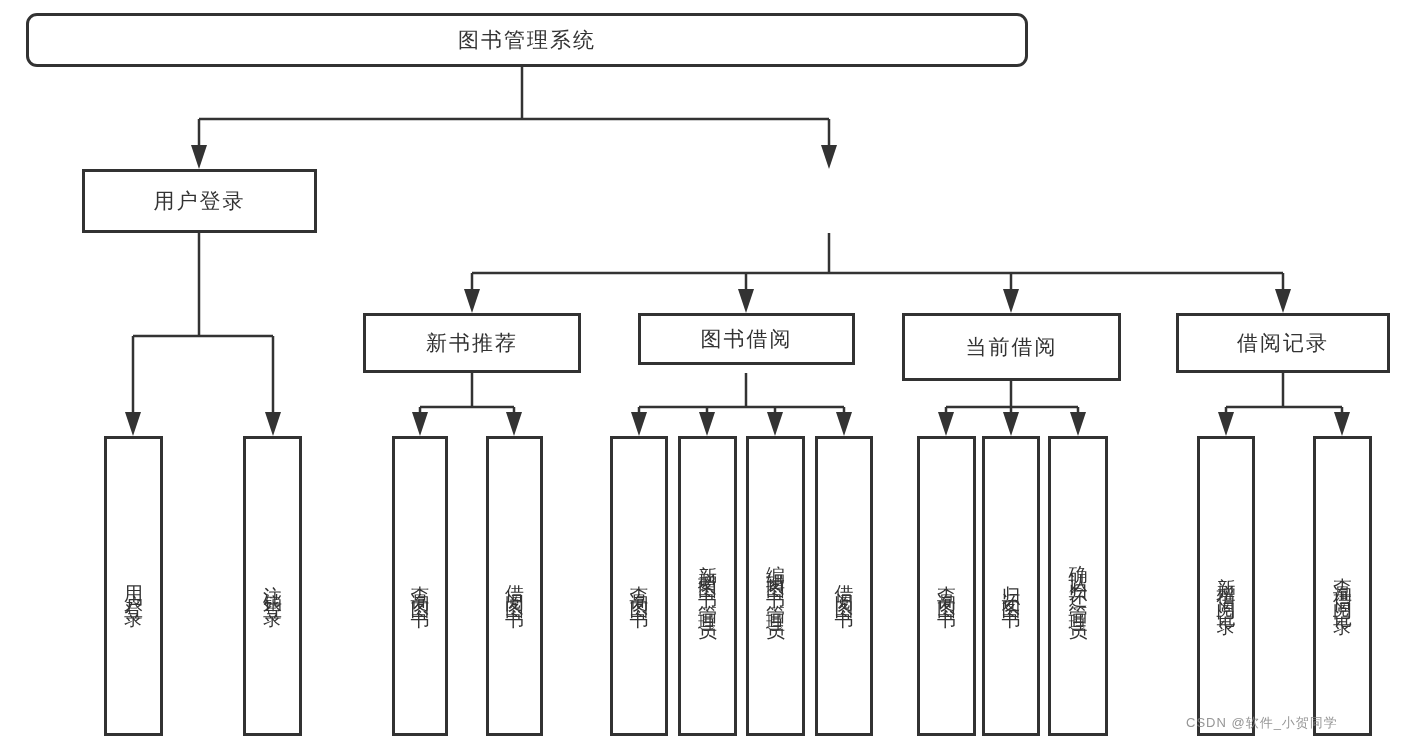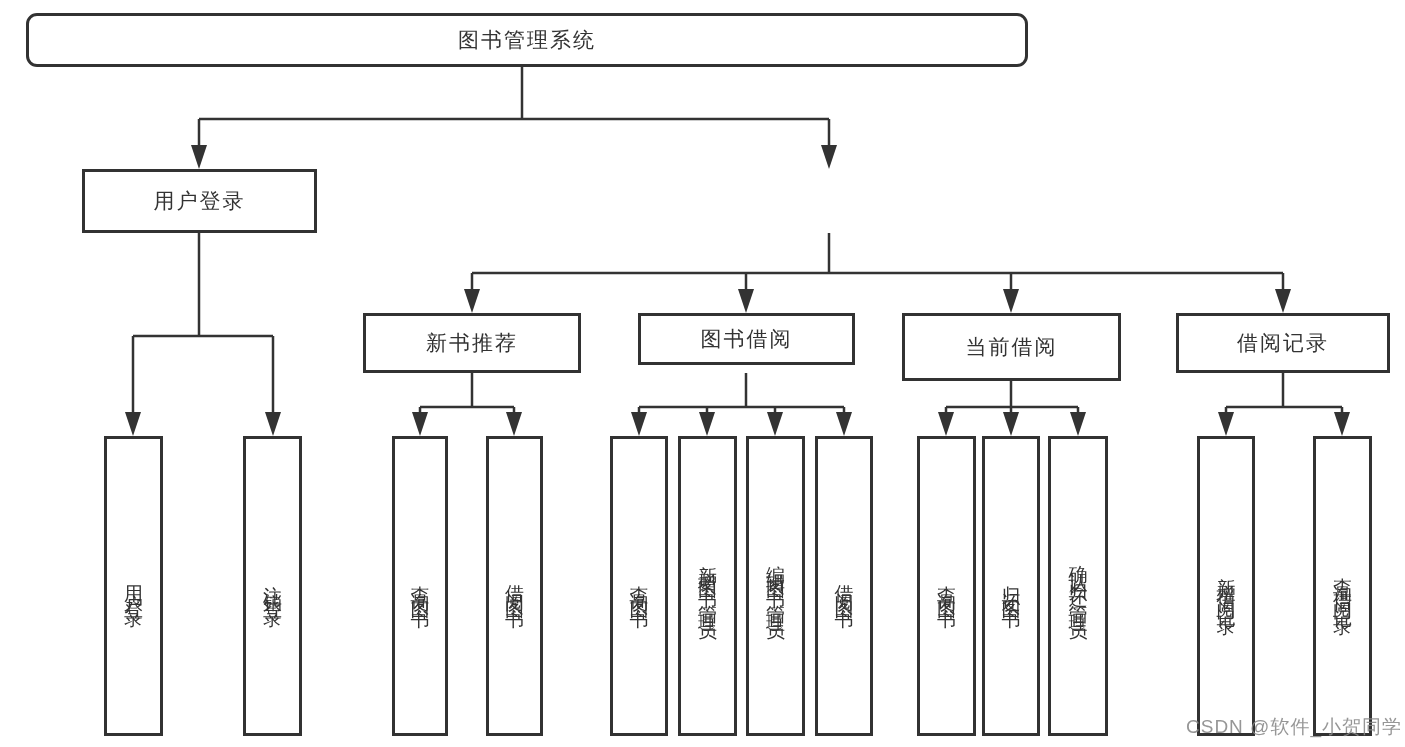--- a/index.html
+++ b/index.html
@@ -44,21 +44,21 @@
     font-size: 19px;
     letter-spacing: 0.42em;
     color: #333333;
     z-index: 2;
     overflow: hidden;
   }
   .watermark {
     position: absolute;
     left: 1186px;
     top: 714px;
-    font-size: 19px;
+    font-size: 13px;
     color: rgba(135,135,135,0.88);
     letter-spacing: 1px;
     white-space: nowrap;
     z-index: 3;
   }
   svg path { stroke: #333333; stroke-width: 2.5; fill: none; }
   svg polygon { fill: #333333; stroke: none; }
 </style>
 </head>
 <body>

